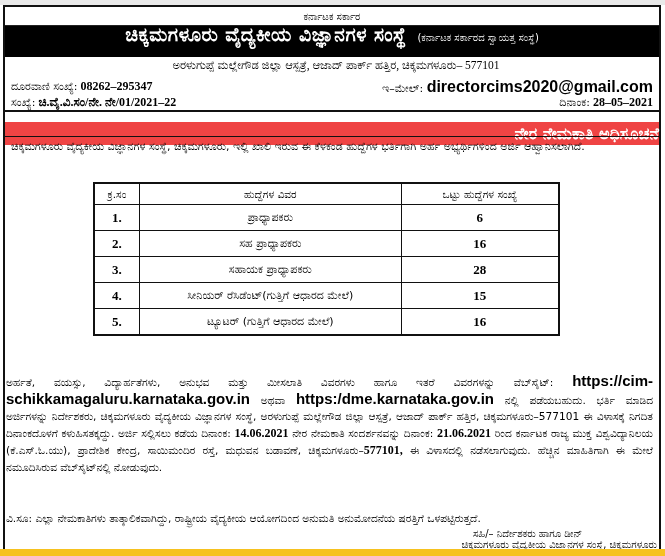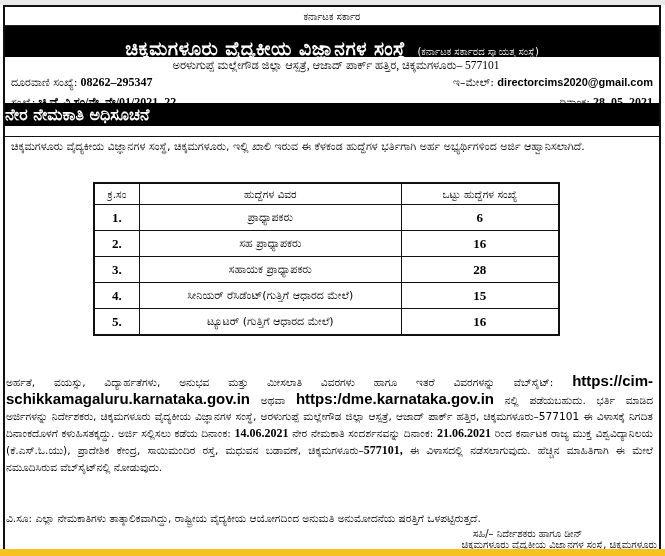--- a/index.html
+++ b/index.html
@@ -8,35 +8,35 @@
     font-family:"DejaVu Sans", sans-serif; color:#000;
     position:relative;
   }
   .topgray { position:absolute; left:0; top:0; width:665px; height:5px; background:#e9e9e9; }
   .frame {
     position:absolute; left:3px; top:5px; width:658px; height:545px;
     border:2px solid #111; border-bottom:none; box-sizing:border-box; background:#fff;
   }
   .row { position:absolute; left:0; right:0; box-sizing:border-box; }
   .gov { top:0; height:19px; text-align:center; font-size:10px; line-height:19px; border-bottom:1px solid #222; }
-  .titlebar { top:19px; height:31px; background:#000; color:#fff; text-align:center; line-height:44px; white-space:nowrap; }
+  .titlebar { top:19px; height:31px; background:#000; color:#fff; text-align:center; line-height:17px; white-space:nowrap; }
   .titlebar .main { font-size:19px; font-weight:bold; letter-spacing:0.5px; }
   .titlebar .sub { font-size:10px; margin-left:6px; }
   .addr { top:50px; height:17px; text-align:center; font-size:11.5px; line-height:17px; font-family:"Liberation Serif", serif;padding-left:8px; }
-  .contact { top:67px; height:19px; font-size:12px; line-height:17px; }
+  .contact { top:67px; height:19px; font-size:12px; line-height:25px; }
   .contact .left { position:absolute; left:6px; font-family:"Liberation Serif", serif; font-weight:bold; }
   .contact .left .lbl { font-family:"DejaVu Sans", sans-serif; font-weight:normal; font-size:11px; }
   .contact .right { position:absolute; right:6px; font-size:11px; }
-  .contact .right .email { font-family:"Liberation Sans", sans-serif; font-weight:bold; font-size:11px; }
+  .contact .right .email { font-family:"Liberation Sans", sans-serif; font-weight:bold; font-size:16px; }
   .ref { top:86px; height:19px; font-size:12px; line-height:19px; border-bottom:2px solid #111; }
   .ref .left { position:absolute; left:6px; font-family:"Liberation Serif", serif; font-weight:bold; }
   .ref .left .lbl { font-family:"DejaVu Sans", sans-serif; font-weight:normal; font-size:11px; }
   .ref .right { position:absolute; right:6px; font-family:"Liberation Serif", serif; font-weight:bold; }
   .ref .right .lbl { font-family:"DejaVu Sans", sans-serif; font-weight:normal; font-size:11px; }
-  .heading { top:96px; height:23px; background:#000000; color:#fff; text-align:left; font-size:16px; font-weight:bold; line-height:23px; }
+  .heading { top:115px; height:23px; background:#ef4444; color:#fff; text-align:right; font-size:16px; font-weight:bold; line-height:23px; }
   .intro { top:129px; height:36px; padding:1px 6px 0 6px; font-size:11px; line-height:17px; text-align:justify; border-top:1px solid #111; }
 
   .tbl {
     position:absolute; left:93px; top:182px; width:467px; border-collapse:collapse;
     font-size:11px;
   }
   .tbl td, .tbl th {
     border:1px solid #111; height:25px; padding:0; text-align:center; font-weight:normal;margin-top:24px;
   }
   .tbl { border:2px solid #111; }

